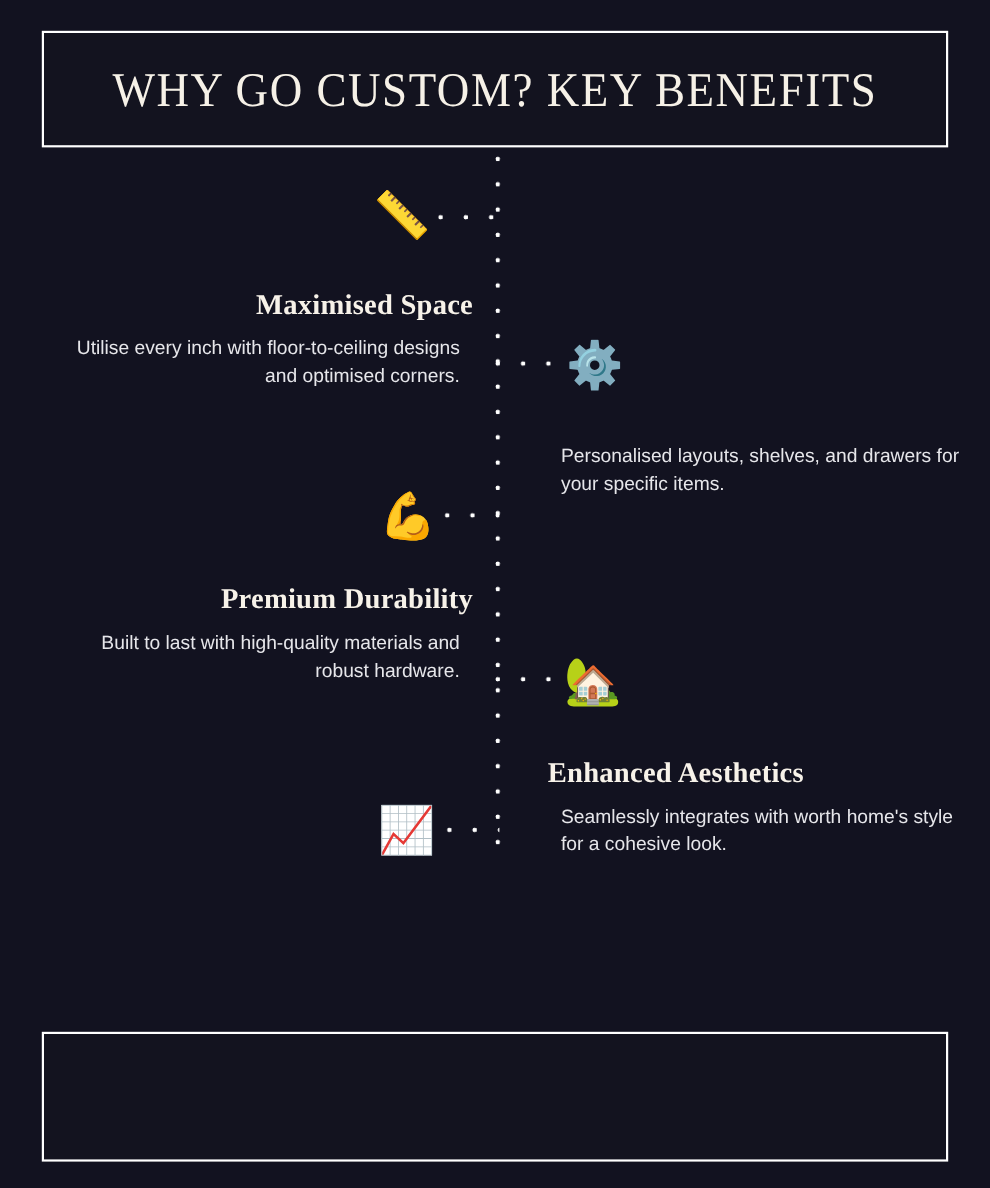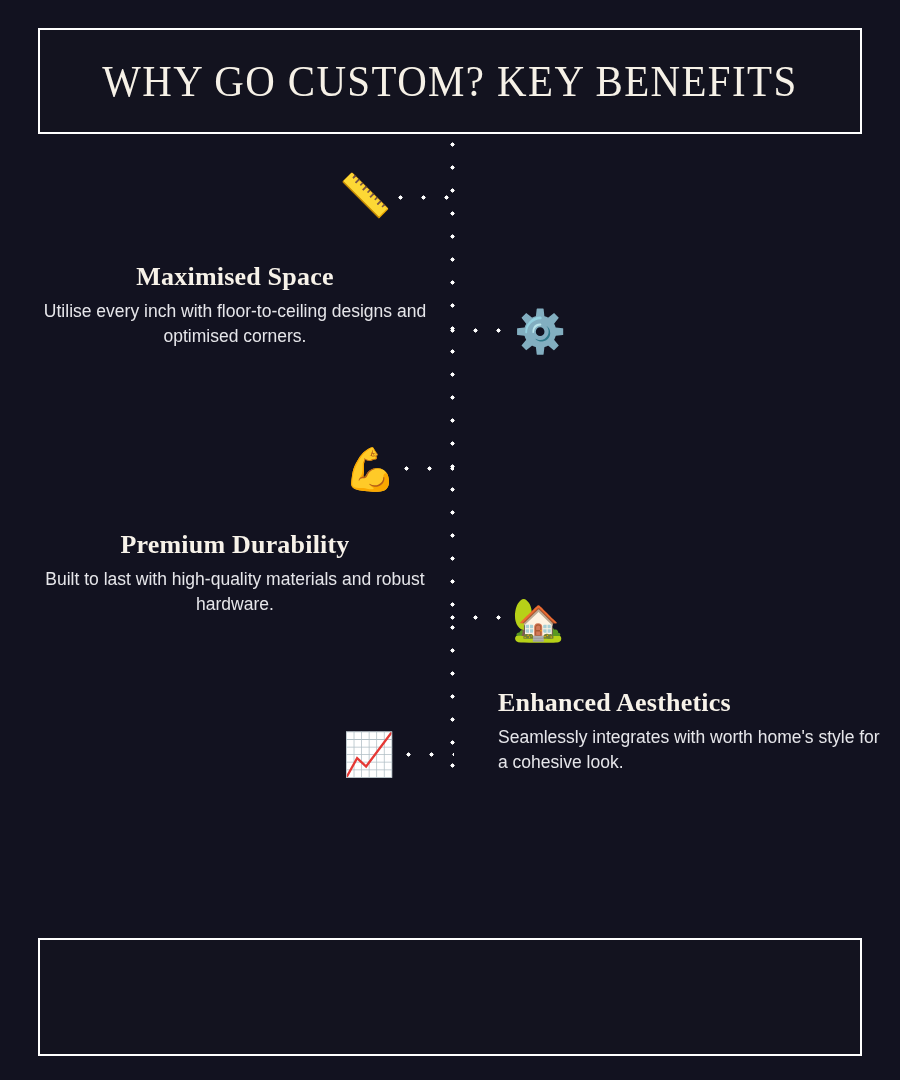--- a/index.html
+++ b/index.html
@@ -69,37 +69,37 @@
 
   
   .row {
     position: absolute;
     width: 900px;
   }
   .block {
     position: absolute;
     width: 390px;
   }
-  .block.left  { left: 40px;  text-align: center; }
+  .block.left  { left: 40px;  text-align: right; }
   .block.right { left: 498px; text-align: left;  }
 
   .item-title {
     font-family: "Liberation Serif", serif;
     font-size: 26px;
     font-weight: 700;
     color: #f7f2e9;
     margin: 0 0 7px 0;
     line-height: 1.15;
     letter-spacing: 0.2px;
   }
   .item-desc {
     font-family: "Liberation Sans", sans-serif;
     font-size: 17.5px;
     color: #e6e6ea;
-    margin: 0;
+    margin: 12px;
     line-height: 1.42;
   }
 
   
   .icon {
     position: absolute;
     font-size: 42px;
     line-height: 1;
     width: 52px;
     height: 52px;
@@ -139,20 +139,21 @@
     <div class="block left">
       <p class="item-title">Maximised Space</p>
       <p class="item-desc">Utilise every inch with floor-to-ceiling designs and optimised corners.</p>
     </div>
   </div>
 
   <div class="connector" style="left:450px; top:328px; width:60px;"></div>
   <div class="icon" style="left:515px; top:306px;">⚙️</div>
   <div class="row" style="top:390px;">
     <div class="block right">
+      <p class="item-desc">Personalised layouts, shelves, and drawers for your specific items.</p>
     </div>
   </div>
 
   <div class="connector" style="left:404px; top:466px; width:50px;"></div>
   <div class="icon" style="left:345px; top:444px;">💪</div>
   <div class="row" style="top:530px;">
     <div class="block left">
       <p class="item-title">Premium Durability</p>
       <p class="item-desc">Built to last with high-quality materials and robust hardware.</p>
     </div>

